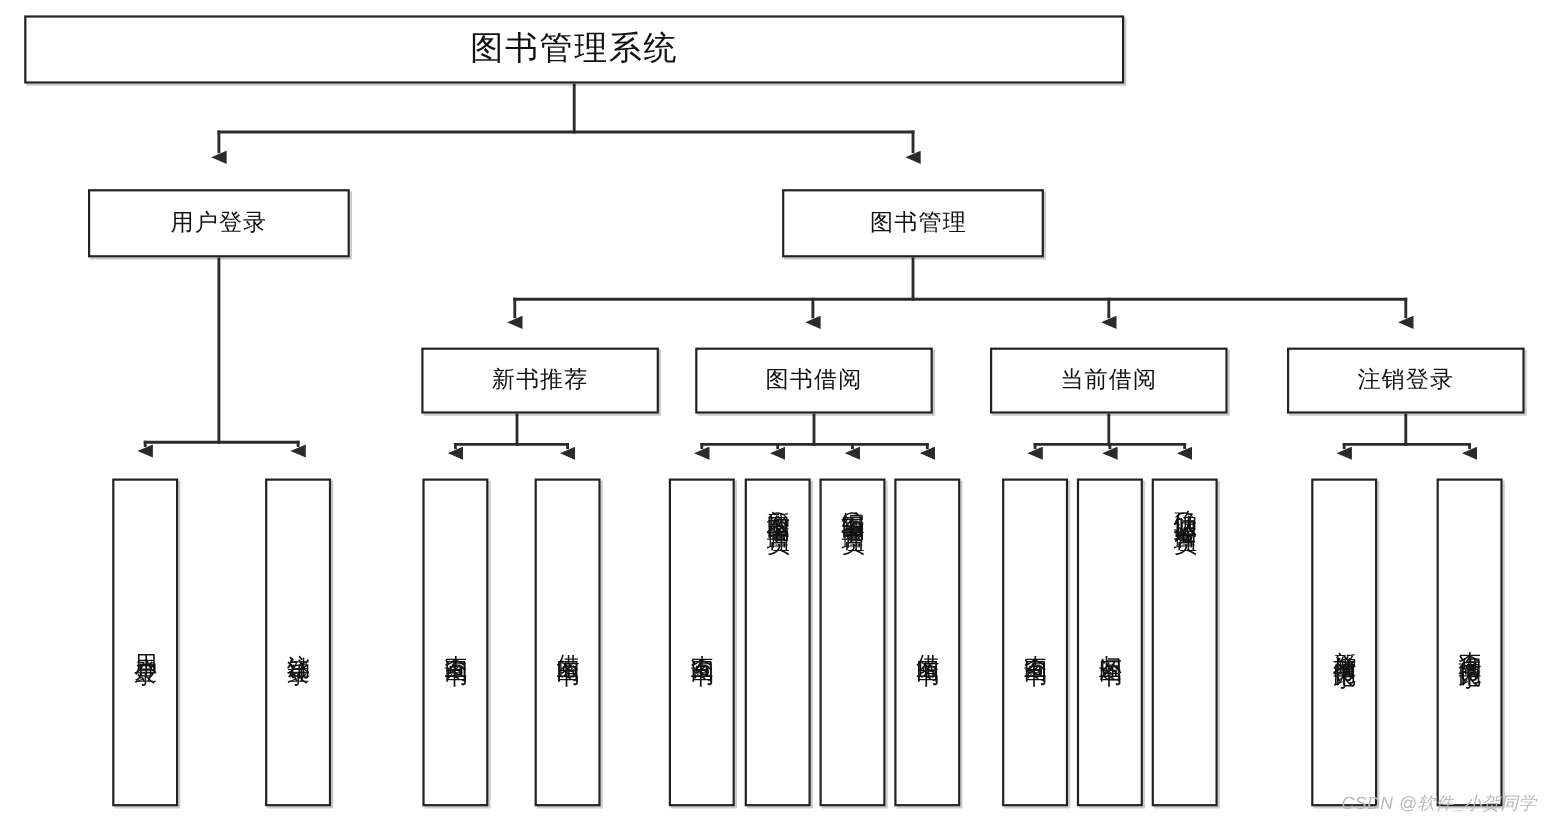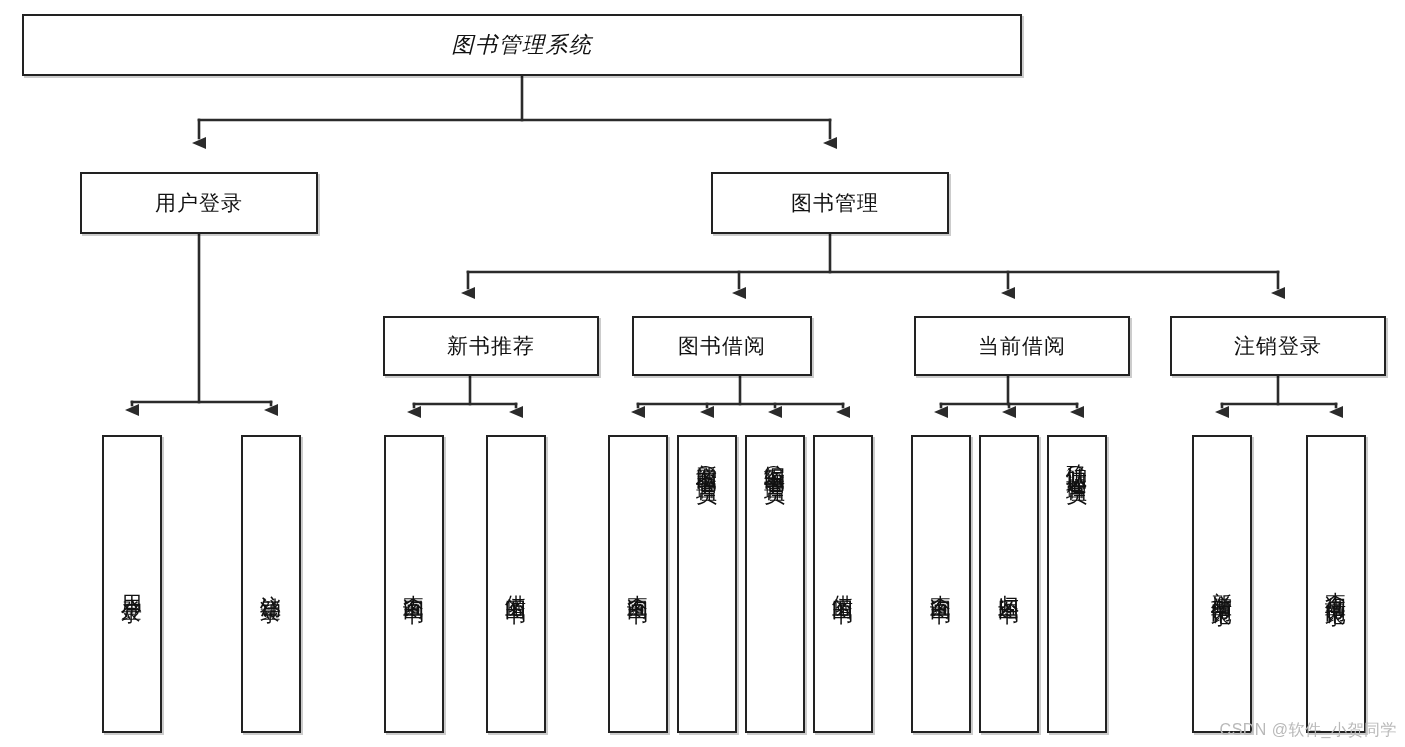--- a/index.html
+++ b/index.html
@@ -42,23 +42,22 @@
     line-height: 1.12;
     text-align: center;
     white-space: nowrap;
   }
   
   .node.horiz .label {
     font-size: 21px;
     letter-spacing: 1px;
   }
   .node.root .label {
-    font-size: 22px;
+    font-size: 30px;
     letter-spacing: 1.5px;
-    font-style: italic;
   }
   
   .node.vert {
     align-items: flex-start;
     padding-top: 10px;
   }
   .node.vert .label {
     writing-mode: vertical-rl;
     text-orientation: upright;
     font-size: 21px;
@@ -71,20 +70,21 @@
   }
   .watermark {
     position: absolute;
     right: 8px;
     bottom: 6px;
     font-size: 16px;
     color: #b9b9b9;
     letter-spacing: 0.5px;
     white-space: nowrap;
     user-select: none;
+    font-style: italic;
   }
 </style>
 </head>
 <body>
 
 <div id="canvas">
 
   <svg class="wires" viewBox="0 0 1405 747" xmlns="http://www.w3.org/2000/svg">
     <defs>
       <marker id="arw" markerWidth="12" markerHeight="14" refX="1" refY="7" orient="auto" markerUnits="userSpaceOnUse">
@@ -145,25 +145,25 @@
   </div>
 
   <div class="node horiz" style="left:711px; top:172px; width:238px; height:62px;padding-left:10px;">
     <span class="label">图书管理</span>
   </div>
 
   <div class="node horiz" style="left:362px; top:316px; width:216px; height:60px;margin-left:21px;">
     <span class="label">新书推荐</span>
   </div>
 
-  <div class="node horiz" style="left:632px; top:316px; width:180px; height:60px;">
+  <div class="node horiz" style="left:632px; top:316px; width:216px; height:60px;">
     <span class="label">图书借阅</span>
   </div>
 
-  <div class="node horiz" style="left:900px; top:316px; width:216px; height:60px;margin-left:14px;">
+  <div class="node horiz" style="left:900px; top:316px; width:216px; height:60px;">
     <span class="label">当前借阅</span>
   </div>
 
   <div class="node horiz" style="left:1170px; top:316px; width:216px; height:60px;">
     <span class="label">注销登录</span>
   </div>
 
   <div class="node vert mid" style="left:102px; top:435px; width:60px; height:298px;">
     <span class="label">用户登录</span>
   </div>

